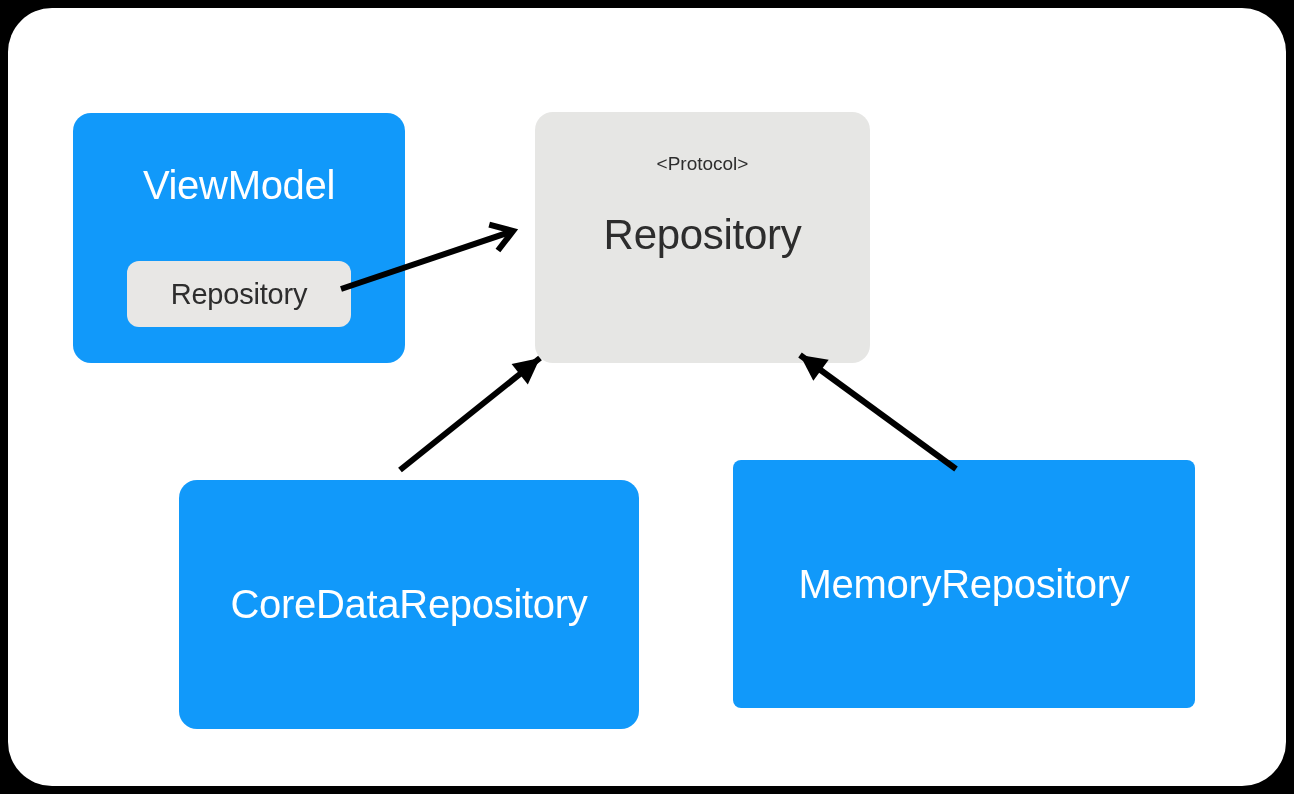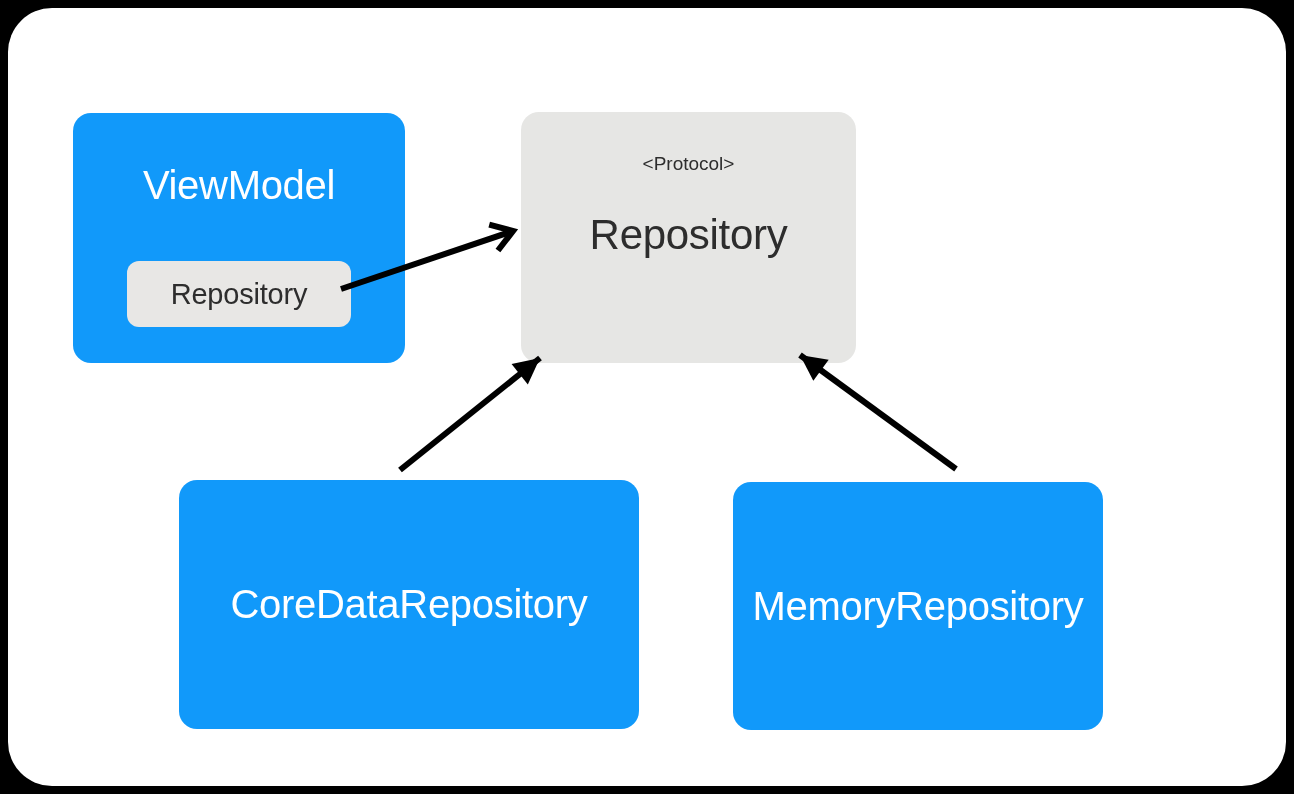--- a/index.html
+++ b/index.html
@@ -23,26 +23,26 @@
     position:absolute;
     left:8px;top:8px;right:8px;bottom:8px;
     background:var(--canvas-white);
     border-radius:44px;
   }
   .node{
     position:absolute;
     border-radius:18px;
   }
   .node.blue{ background:var(--node-blue); }
-  .node.gray{ background:var(--node-gray); }
+  .node.gray{ background:var(--node-gray);margin-left:14px; }
 
   .node-viewmodel{ left:65px; top:105px; width:332px; height:250px; }
   .node-protocol{ left:513px; top:104px; width:335px; height:251px; }
   .node-coredata{ left:171px; top:472px; width:460px; height:249px; }
-  .node-memory{ left:725px; top:474px; width:370px; height:248px; }
+  .node-memory{ left:725px; top:452px; width:462px; height:248px;border-radius:8px; }
 
   .vm-label{
     position:absolute; top:52px; left:0; width:100%;
     text-align:center;
     font-size:40px; line-height:40px; font-weight:500;
     color:var(--text-white);
     letter-spacing:-0.3px;
   }
   .vm-chip{
     position:absolute; top:148px; left:50%; transform:translateX(-50%);

